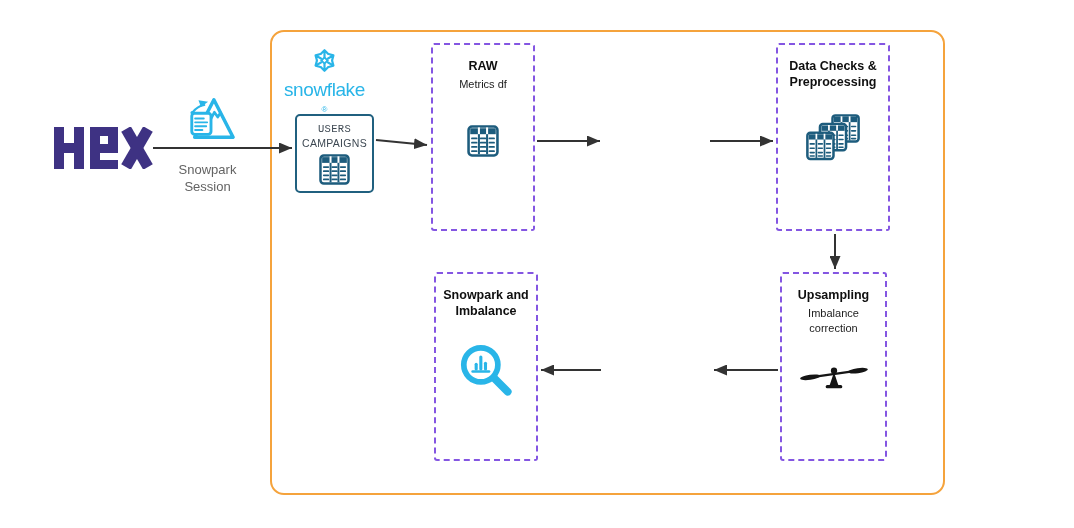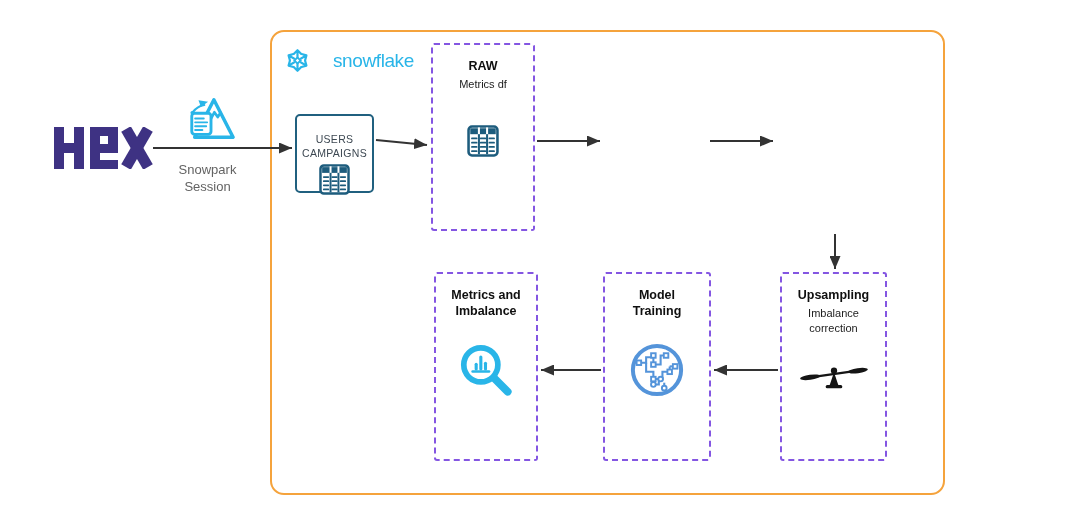--- a/index.html
+++ b/index.html
@@ -2,35 +2,35 @@
 <html><head>
 <meta charset="utf-8">
 <style>
   html,body{margin:0;padding:0;background:#ffffff;}
   .canvas{
     position:relative;width:1074px;height:528px;background:#ffffff;overflow:hidden;
     font-family:"Liberation Sans", sans-serif;
   }
   
   .hex-logo{position:absolute;left:54px;top:127px;width:100px;height:42px;}
-  .snowflake-logo{position:absolute;left:284px;top:47px;display:flex;align-items:center;gap:22px;}
+  .snowflake-logo{position:absolute;left:284px;top:47px;display:flex;align-items:center;gap:6px;flex-direction:column;}
   .snowflake-word{font-size:19px;font-weight:500;color:#29b5e8;letter-spacing:-0.4px;line-height:1;}
   .snowflake-reg{font-size:8px;color:#29b5e8;vertical-align:9px;}
   
   .session-label{position:absolute;left:160px;top:162px;width:95px;text-align:center;
     font-size:13px;color:#636363;line-height:1.28;}
   .mountain-icon{position:absolute;left:186px;top:94px;}
   
   .sf-container{position:absolute;left:270px;top:30px;width:671px;height:461px;
     border:2px solid #f5a33c;border-radius:14px;background:#ffffff;}
   
   .source-box{position:absolute;left:295px;top:114px;width:79px;height:79px;
     border:2px solid #20607f;border-radius:5px;background:#fff;text-align:center;box-sizing:border-box;}
   .source-box .src-line{font-size:10.5px;color:#3d4852;letter-spacing:0.3px;line-height:1.3;}
-  .source-box .src-line:first-child{margin-top:17px;}
+  .source-box .src-line:first-child{margin-top:7px;font-family:Liberation Mono, monospace;}
   .source-box .src-icon{margin-top:3px;}
   
   .node{position:absolute;border:2px dashed #8456e2;border-radius:3px;background:#fff;
     text-align:center;box-sizing:border-box;padding-top:13px;}
   .node .title{font-weight:bold;font-size:12.5px;color:#0f0f0f;line-height:1.3;}
   .node .subtitle{font-size:11px;color:#1c1c1c;line-height:1.3;margin-top:3px;}
   .node .icon-wrap{position:absolute;left:50%;top:98px;transform:translate(-50%,-50%);}
   .node-raw        {left:431px;top:43px;width:104px;height:188px;}
   .node-explore    {left:603px;top:43px;width:105px;height:188px;}
   .node-datachecks {left:776px;top:43px;width:114px;height:188px;}
@@ -249,40 +249,40 @@
     <div class="title">RAW</div>
     <div class="subtitle">Metrics df</div>
     <div class="icon-wrap">
       <svg width="34" height="34" viewBox="0 0 40 40">
           <use href="#sym-table"></use>
         </svg>
     </div>
   </div>
 
 
+  <div class="node node-datachecks">
+    <div class="title">Data Checks &amp;</div>
+    <div class="title">Preprocessing</div>
+    <div class="icon-wrap">
+      <svg width="58" height="58" viewBox="0 0 60 60">
+          <use href="#sym-stacked"></use>
+        </svg>
+    </div>
+  </div>
 
   <div class="node node-metrics">
-    <div class="title">Metrics and</div>
+    <div class="title">Snowpark and</div>
     <div class="title">Imbalance</div>
     <div class="icon-wrap">
       <svg width="62" height="62" viewBox="0 0 60 60">
           <use href="#sym-magnifier"></use>
         </svg>
     </div>
   </div>
 
-  <div class="node node-model">
-    <div class="title">Model</div>
-    <div class="title">Training</div>
-    <div class="icon-wrap">
-      <svg width="58" height="58" viewBox="0 0 64 64">
-          <use href="#sym-neural"></use>
-        </svg>
-    </div>
-  </div>
 
   <div class="node node-upsampling">
     <div class="title">Upsampling</div>
     <div class="subtitle">Imbalance</div>
     <div class="subtitle" style="margin-top:0">correction</div>
     <div class="icon-wrap">
       <svg width="74" height="37" viewBox="0 0 80 40">
           <use href="#sym-balance"></use>
         </svg>
     </div>

